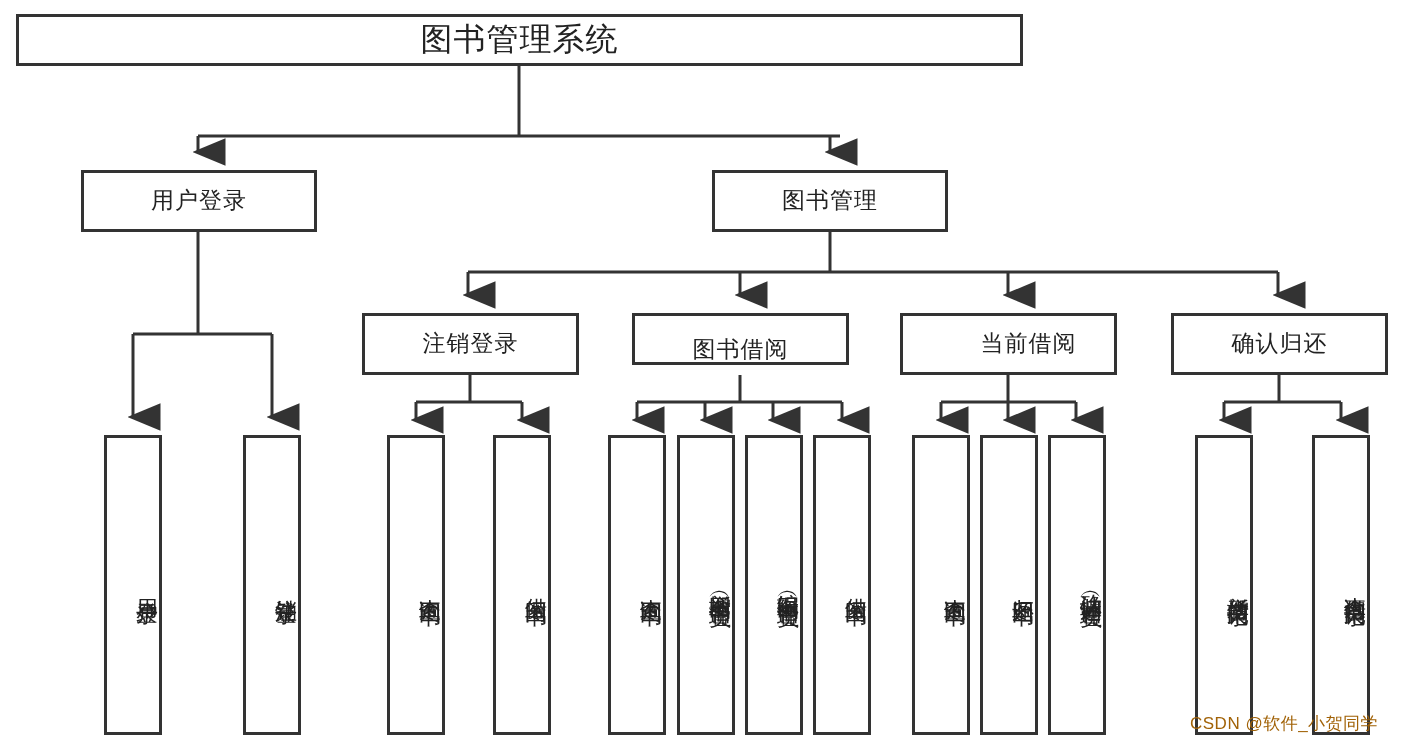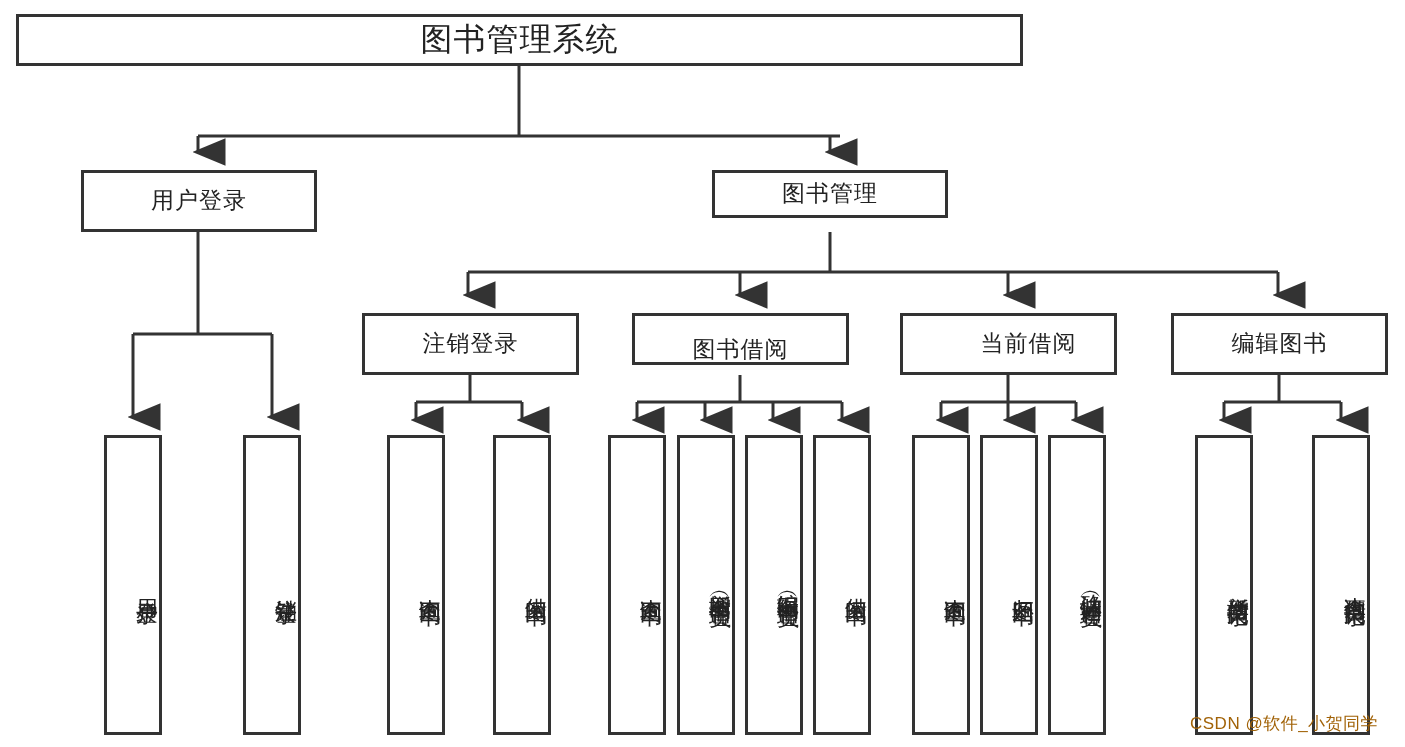--- a/index.html
+++ b/index.html
@@ -131,35 +131,35 @@
     </g>
   </svg>
 
   <div class="node horiz root" style="left:16px; top:14px; width:1007px; height:52px;">
     <span>图书管理系统</span>
   </div>
 
   <div class="node horiz" style="left:81px; top:170px; width:236px; height:62px;">
     <span>用户登录</span>
   </div>
-  <div class="node horiz" style="left:712px; top:170px; width:236px; height:48px;">
+  <div class="node horiz" style="left:712px; top:170px; width:236px; height:62px;">
     <span>图书管理</span>
   </div>
 
   <div class="node horiz" style="left:362px; top:313px; width:217px; height:62px;">
     <span>注销登录</span>
   </div>
   <div class="node horiz" style="left:632px; top:313px; width:217px; height:52px;align-items:flex-end;">
     <span>图书借阅</span>
   </div>
   <div class="node horiz" style="left:900px; top:313px; width:217px; height:62px;padding-left:40px;">
     <span>当前借阅</span>
   </div>
   <div class="node horiz" style="left:1171px; top:313px; width:217px; height:62px;">
-    <span>编辑图书</span>
+    <span>确认归还</span>
   </div>
 
   <div class="node vert midtext" style="left:104px; top:435px; width:58px; height:300px;">
     <span class="vlabel">用户登录</span>
   </div>
   <div class="node vert midtext" style="left:243px; top:435px; width:58px; height:300px;">
     <span class="vlabel">注销登录</span>
   </div>
 
   <div class="node vert midtext" style="left:387px; top:435px; width:58px; height:300px;">

